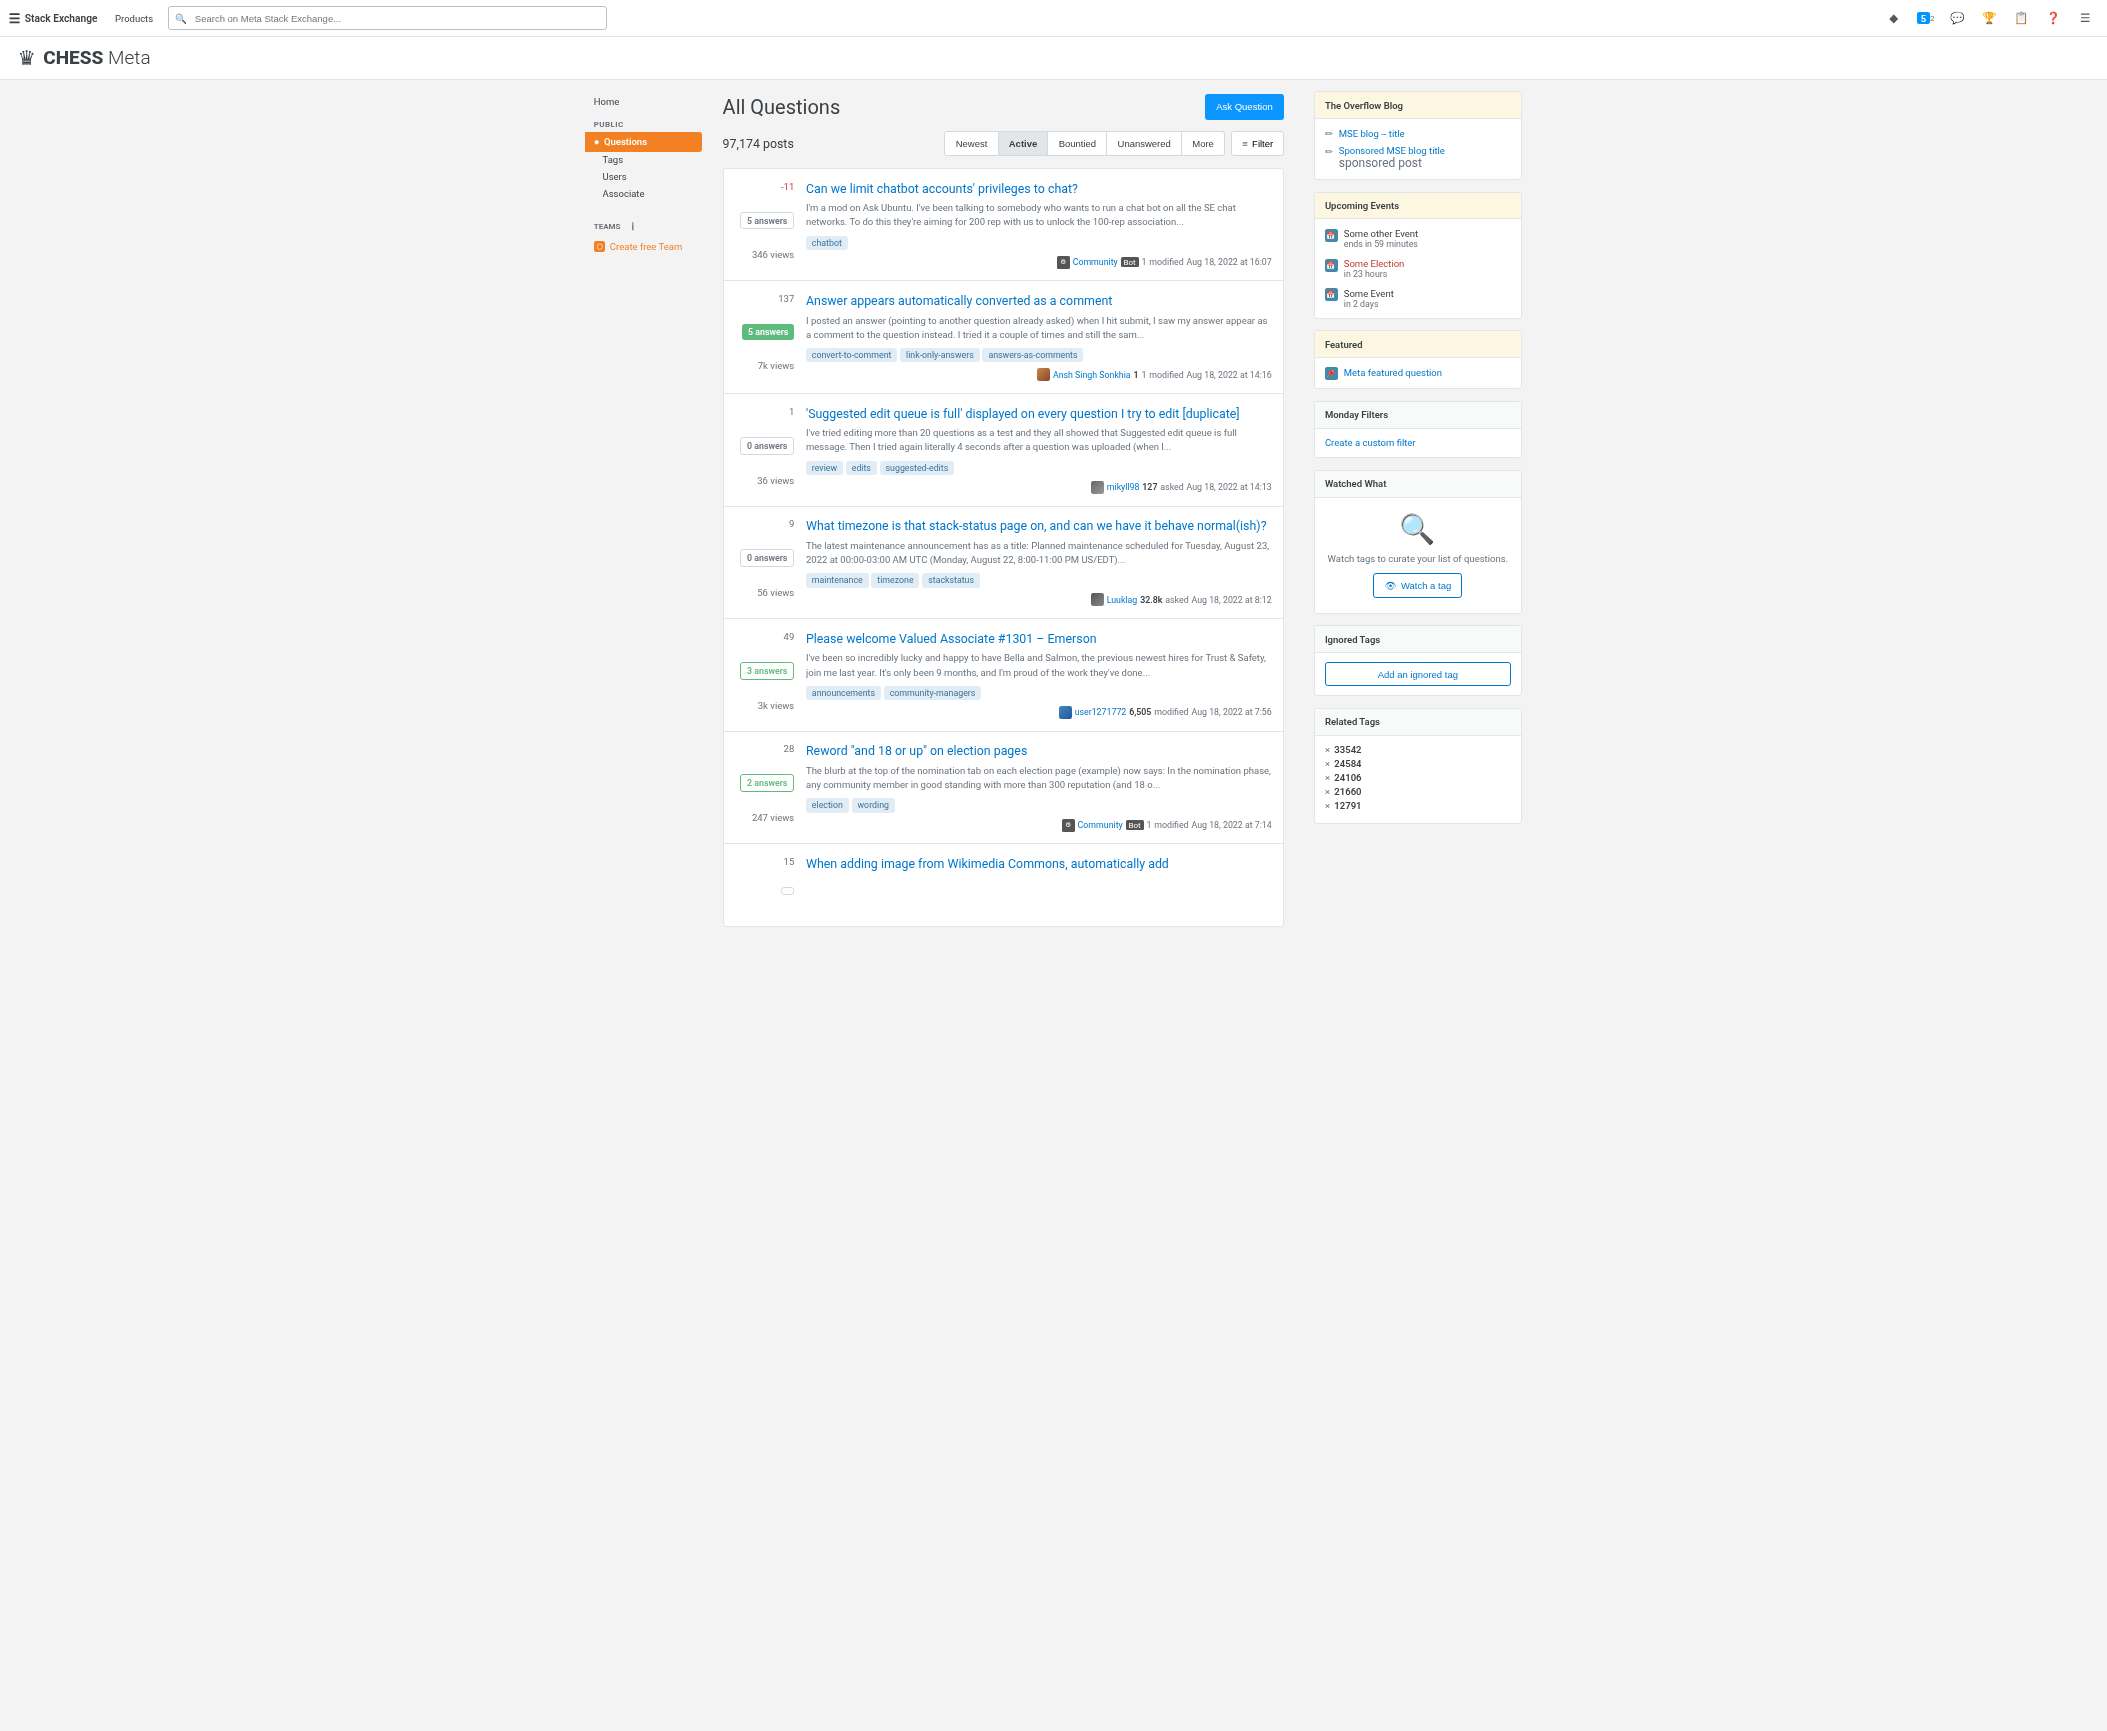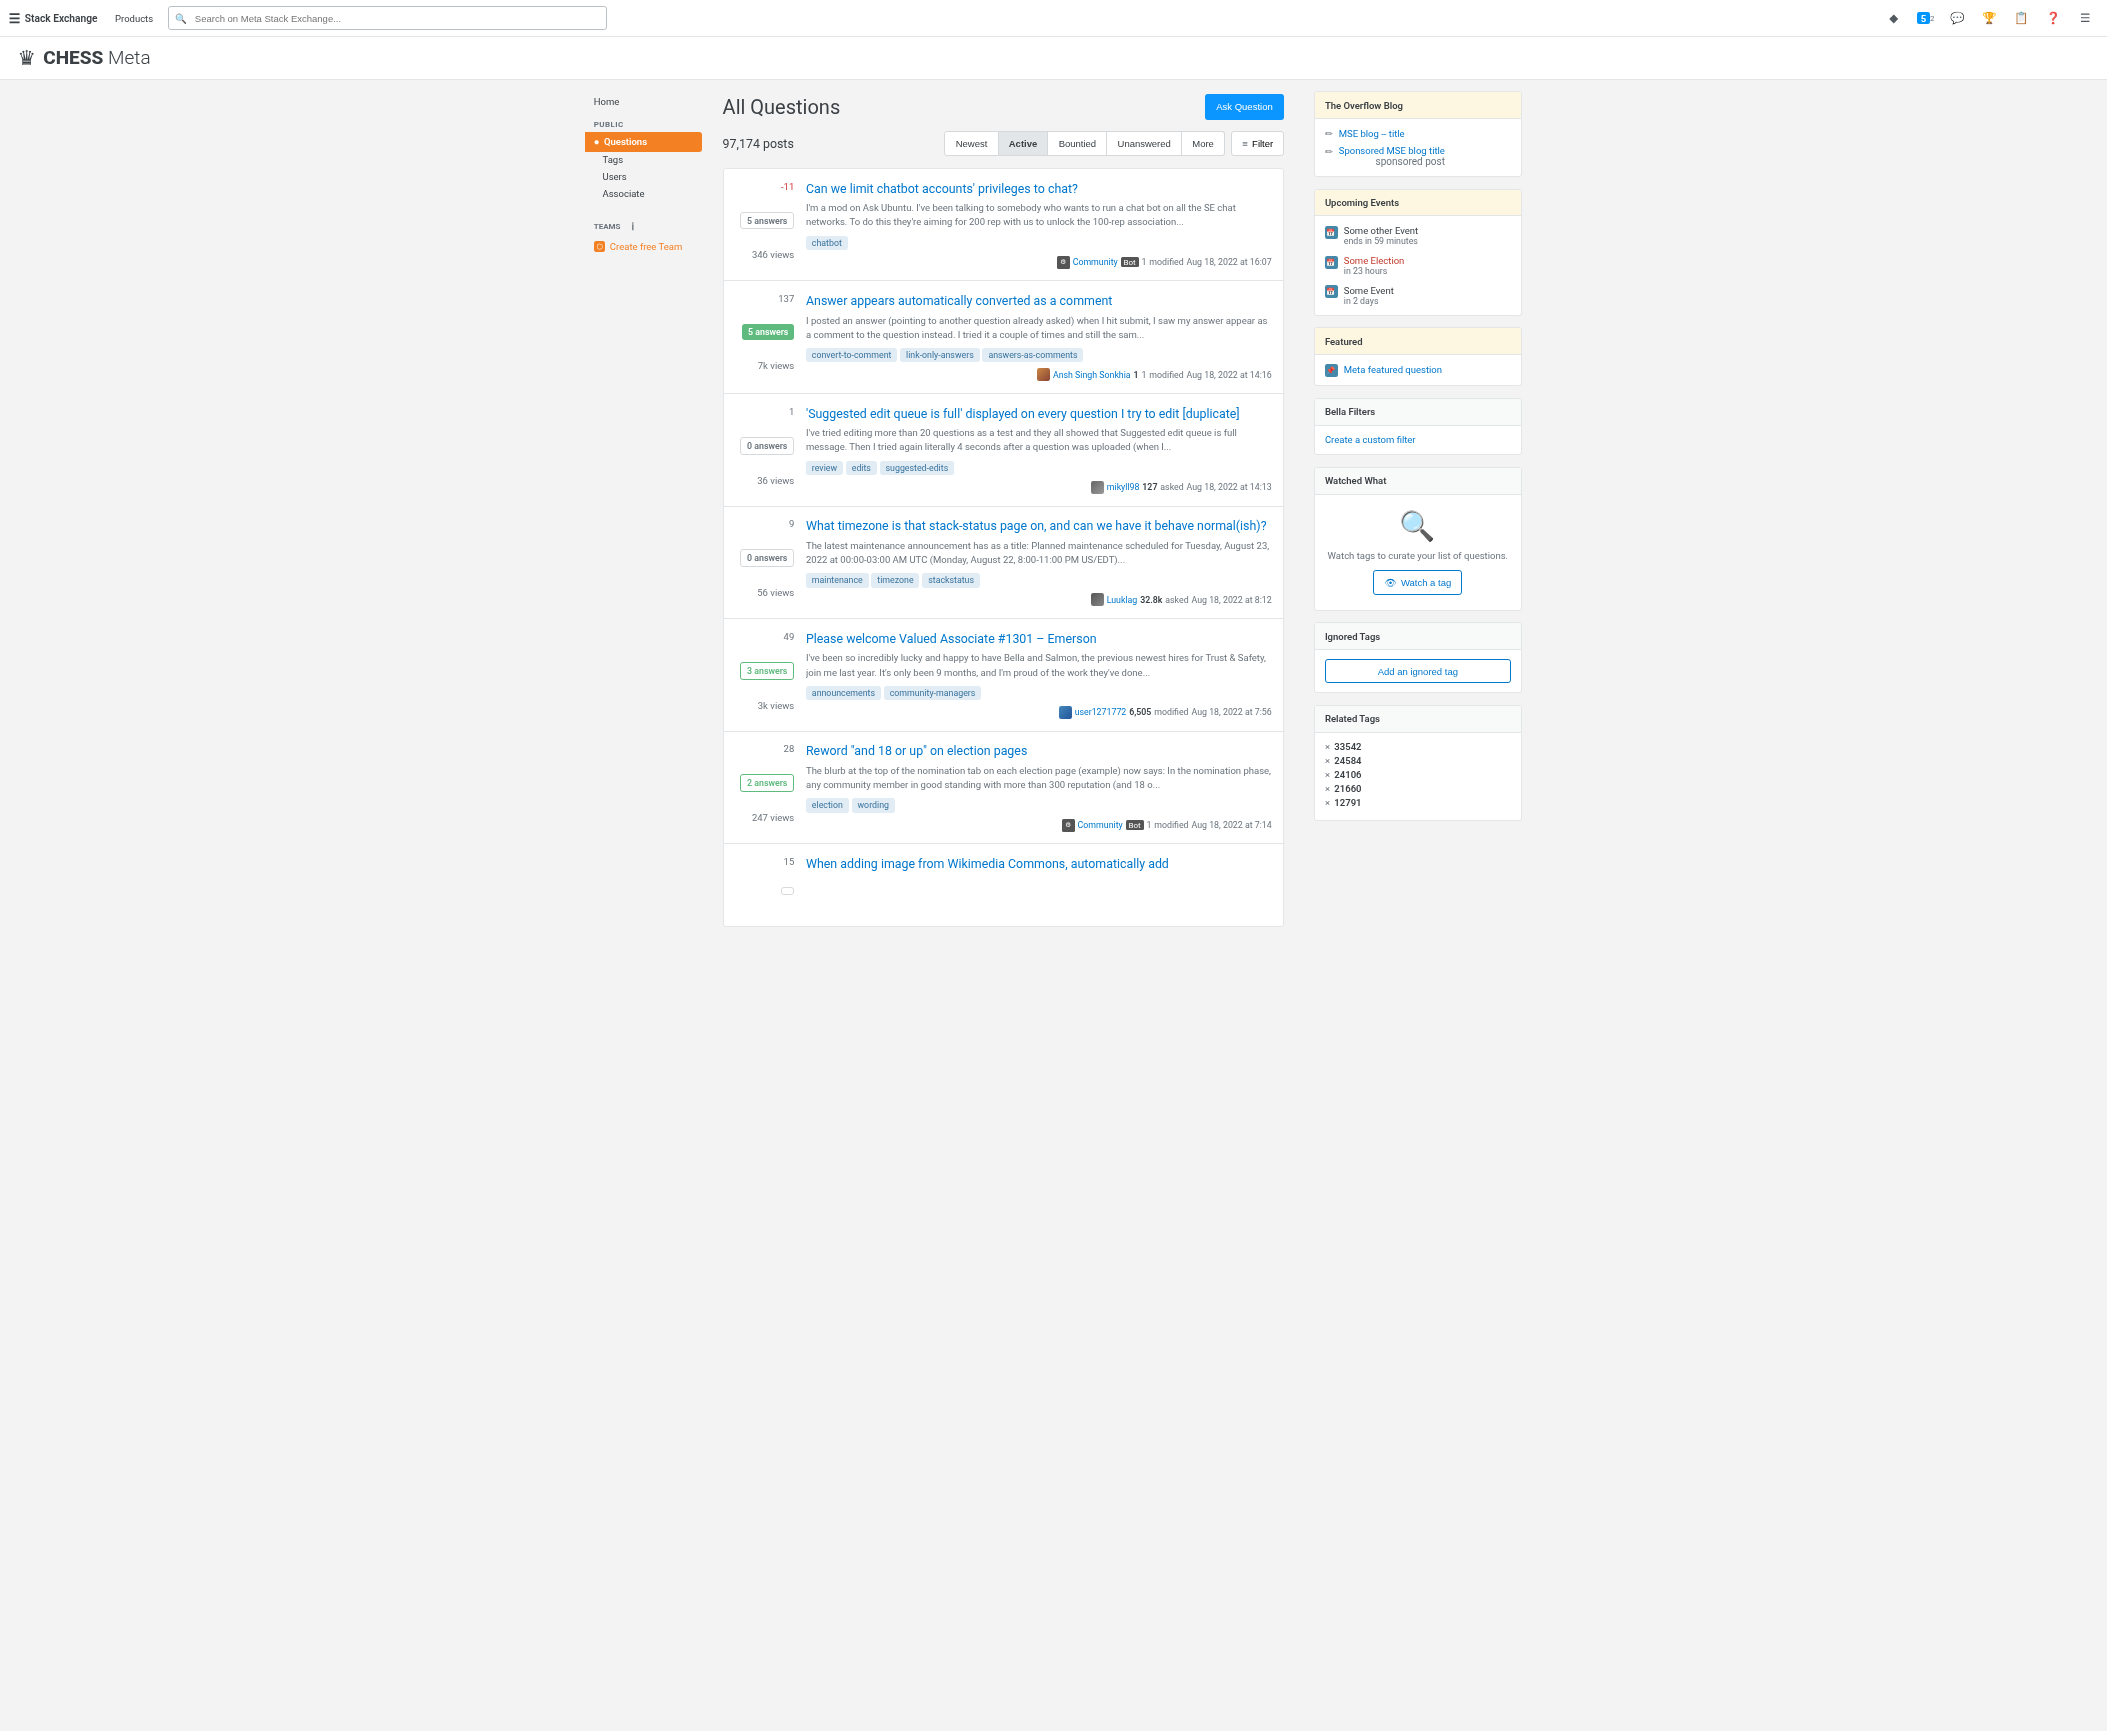--- a/index.html
+++ b/index.html
@@ -83,21 +83,21 @@
     
     .right-sidebar { width: 220px; flex-shrink: 0; padding: 11.7px 0 11.7px 11.7px; }
     .widget { background: #fff; border: 0.7px solid #e3e6e8; border-radius: 2.9px; margin-bottom: 11.7px; overflow: hidden; }
     .widget-header { background: #fdf7e2; padding: 7.3px 10.2px; font-size: 9.5px; font-weight: 600; color: #3b4045; border-bottom: 0.7px solid #e3e6e8; }
     .widget-header.gray { background: #f8f9f9; }
     .widget-body { padding: 8.8px 10.2px; }
     .blog-item { display: flex; align-items: flex-start; gap: 5.9px; margin-bottom: 5.9px; font-size: 9.5px; }
     .blog-item:last-child { margin-bottom: 0; }
     .pencil-icon { color: #6a737c; flex-shrink: 0; margin-top: 0.7px; }
     .blog-link { color: #0077cc; text-decoration: none; }
-    .sponsored { color: #6a737c; font-size: 10px; display: block; text-align: right; }
+    .sponsored { color: #6a737c; font-size: 12px; display: block; }
 
     .event-item { display: flex; align-items: flex-start; gap: 5.9px; margin-bottom: 8.8px; font-size: 9.5px; }
     .event-item:last-child { margin-bottom: 0; }
     .event-icon { width: 13px; height: 13px; background: #48a; border-radius: 2.2px; flex-shrink: 0; margin-top: 0.7px; display: flex; align-items: center; justify-content: center; color: white; font-size: 7.3px; }
     .event-name { color: #3b4045; }
     .event-name.link { color: #c0392b; text-decoration: none; cursor: pointer; }
     .event-time { color: #6a737c; font-size: 8.8px; }
 
     .featured-item { display: flex; align-items: flex-start; gap: 5.9px; font-size: 9.5px; }
     .featured-icon { width: 13px; height: 13px; background: #48a; border-radius: 2.2px; flex-shrink: 0; display: flex; align-items: center; justify-content: center; color: white; font-size: 7.3px; }
@@ -411,21 +411,21 @@
       <div class="widget-header">Featured</div>
       <div class="widget-body">
         <div class="featured-item">
           <div class="featured-icon">📌</div>
           <a class="blog-link">Meta featured question</a>
         </div>
       </div>
     </div>
 
     <div class="widget">
-      <div class="widget-header gray">Bella Filters</div>
+      <div class="widget-header gray">Monday Filters</div>
       <div class="widget-body">
         <a class="custom-filter-link">Create a custom filter</a>
       </div>
     </div>
 
     <div class="widget">
       <div class="widget-header gray">Watched What</div>
       <div class="widget-body watched-tags-empty">
         <div class="watch-icon-big">🔍</div>
         <div class="watch-desc">Watch tags to curate your list of questions.</div>

